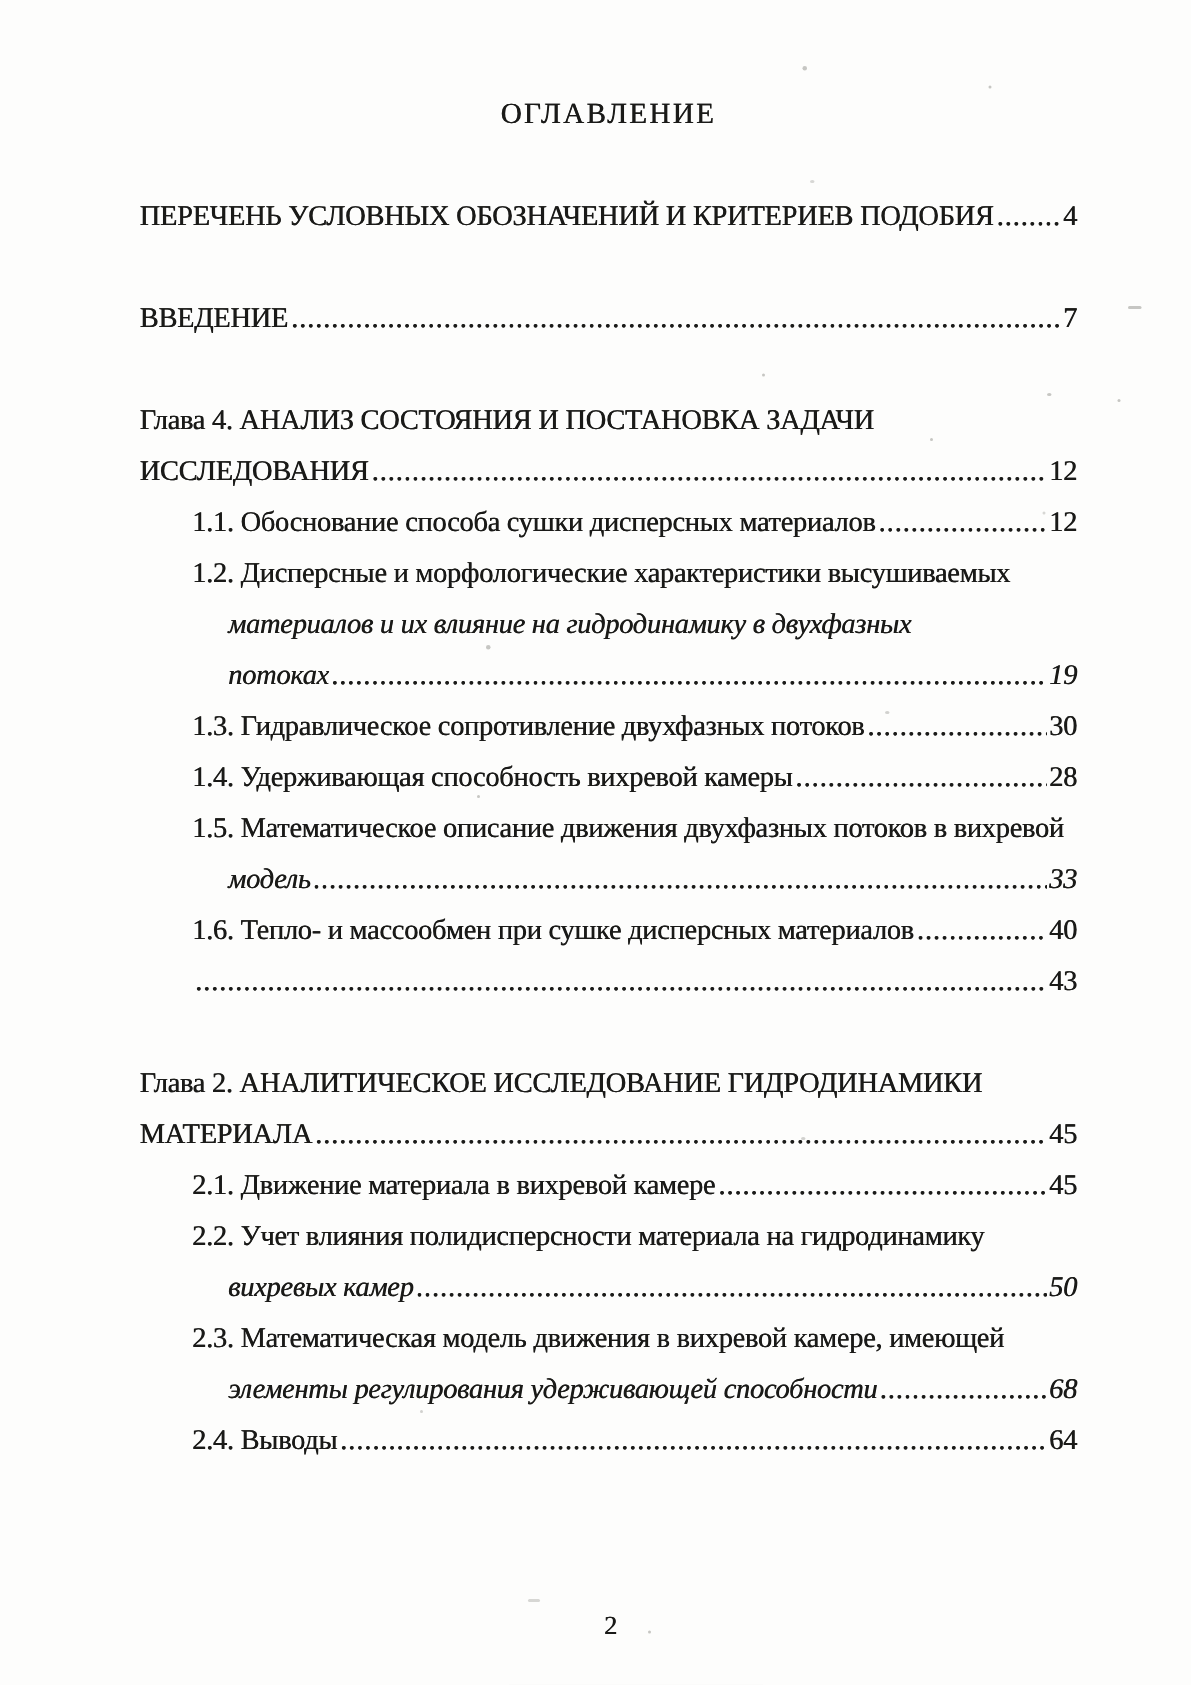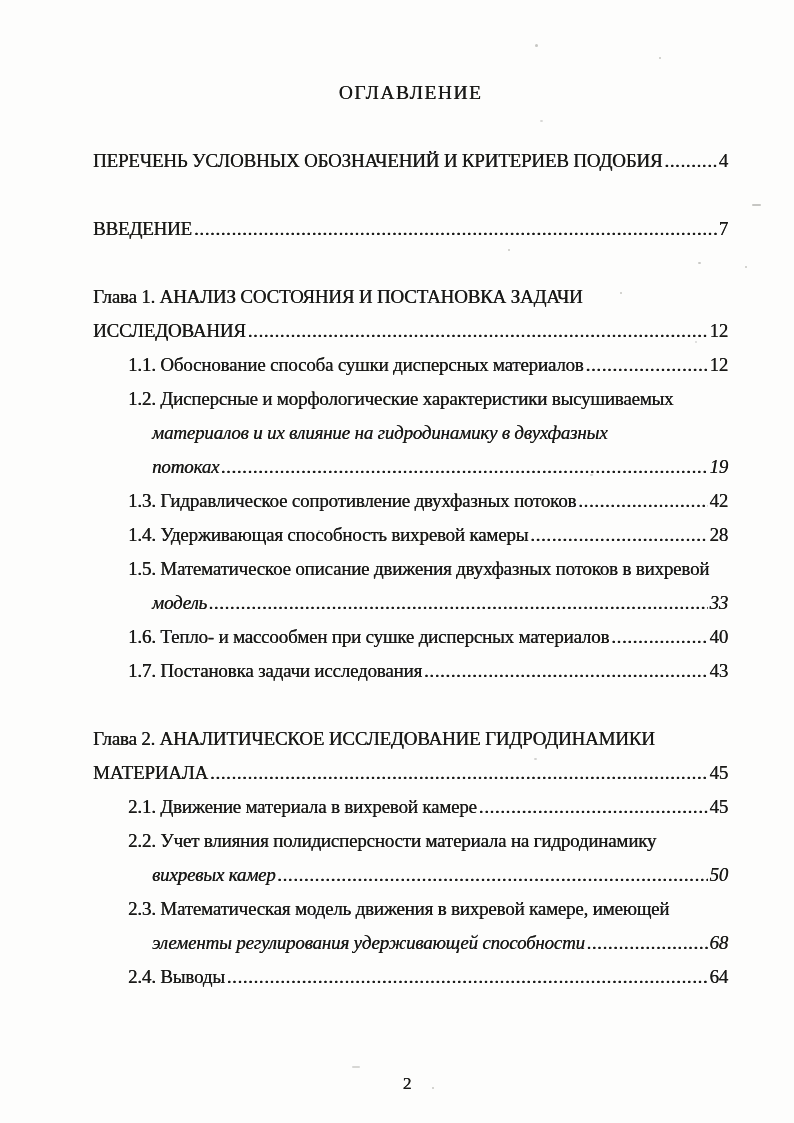--- a/index.html
+++ b/index.html
@@ -10,25 +10,24 @@
   }
   .page{
     position:relative;
     width:794px;height:1123px;
     background:#fdfdfc;
     color:#1a1a18;
     overflow:hidden;
   }
   .content{
     position:absolute;
-    left:93px;right:66px;top:60px;
+    left:93px;right:76px;top:60px;
     font-size:19px;
     letter-spacing:-0.2px;
     text-shadow:0.3px 0 0 currentColor; 
-    margin-top:16px;
   }
   .doc-title{
     height:34px;line-height:34px;
     margin:0 0 34px 0;
     text-align:center;
     font-size:19.5px;
     font-weight:normal;
     letter-spacing:1.5px;
   }
   .line{
@@ -74,32 +73,32 @@
 <body>
 
 <div class="page">
 
   <div class="content">
     <h1 class="doc-title">ОГЛАВЛЕНИЕ</h1>
 
     <div>
         <div class="line"><span class="t">ПЕРЕЧЕНЬ УСЛОВНЫХ ОБОЗНАЧЕНИЙ И КРИТЕРИЕВ ПОДОБИЯ</span><span class="leader"></span><span class="pg">4</span></div>
         <div class="line gap-before"><span class="t">ВВЕДЕНИЕ</span><span class="leader"></span><span class="pg">7</span></div>
-        <div class="line gap-before"><span class="t">Глава 1. АНАЛИЗ СОСТОЯНИЯ И ПОСТАНОВКА ЗАДАЧИ</span></div>
+        <div class="line gap-before"><span class="t">Глава 4. АНАЛИЗ СОСТОЯНИЯ И ПОСТАНОВКА ЗАДАЧИ</span></div>
         <div class="line"><span class="t">ИССЛЕДОВАНИЯ</span><span class="leader"></span><span class="pg">12</span></div>
         <div class="line ind1"><span class="t">1.1. Обоснование способа сушки дисперсных материалов</span><span class="leader"></span><span class="pg">12</span></div>
         <div class="line ind1"><span class="t">1.2. Дисперсные и морфологические характеристики высушиваемых</span></div>
         <div class="line ind2"><span class="t">материалов и их влияние на гидродинамику в двухфазных</span></div>
         <div class="line ind2"><span class="t">потоках</span><span class="leader"></span><span class="pg">19</span></div>
-        <div class="line ind1"><span class="t">1.3. Гидравлическое сопротивление двухфазных потоков</span><span class="leader"></span><span class="pg">42</span></div>
+        <div class="line ind1"><span class="t">1.3. Гидравлическое сопротивление двухфазных потоков</span><span class="leader"></span><span class="pg">30</span></div>
         <div class="line ind1"><span class="t">1.4. Удерживающая способность вихревой камеры</span><span class="leader"></span><span class="pg">28</span></div>
         <div class="line ind1"><span class="t">1.5. Математическое описание движения двухфазных потоков в вихревой</span></div>
         <div class="line ind2"><span class="t">модель</span><span class="leader"></span><span class="pg">33</span></div>
         <div class="line ind1"><span class="t">1.6. Тепло- и массообмен при сушке дисперсных материалов</span><span class="leader"></span><span class="pg">40</span></div>
-        <div class="line ind1"><span class="t">1.7. Постановка задачи исследования</span><span class="leader"></span><span class="pg">43</span></div>
+        <div class="line ind1"><span class="leader"></span><span class="pg">43</span></div>
         <div class="line gap-before"><span class="t">Глава 2. АНАЛИТИЧЕСКОЕ ИССЛЕДОВАНИЕ ГИДРОДИНАМИКИ</span></div>
         <div class="line"><span class="t">МАТЕРИАЛА</span><span class="leader"></span><span class="pg">45</span></div>
         <div class="line ind1"><span class="t">2.1. Движение материала в вихревой камере</span><span class="leader"></span><span class="pg">45</span></div>
         <div class="line ind1"><span class="t">2.2. Учет влияния полидисперсности материала на гидродинамику</span></div>
         <div class="line ind2"><span class="t">вихревых камер</span><span class="leader"></span><span class="pg">50</span></div>
         <div class="line ind1"><span class="t">2.3. Математическая модель движения в вихревой камере, имеющей</span></div>
         <div class="line ind2"><span class="t">элементы регулирования удерживающей способности</span><span class="leader"></span><span class="pg">68</span></div>
         <div class="line ind1"><span class="t">2.4. Выводы</span><span class="leader"></span><span class="pg">64</span></div>
       </div>
   </div>

